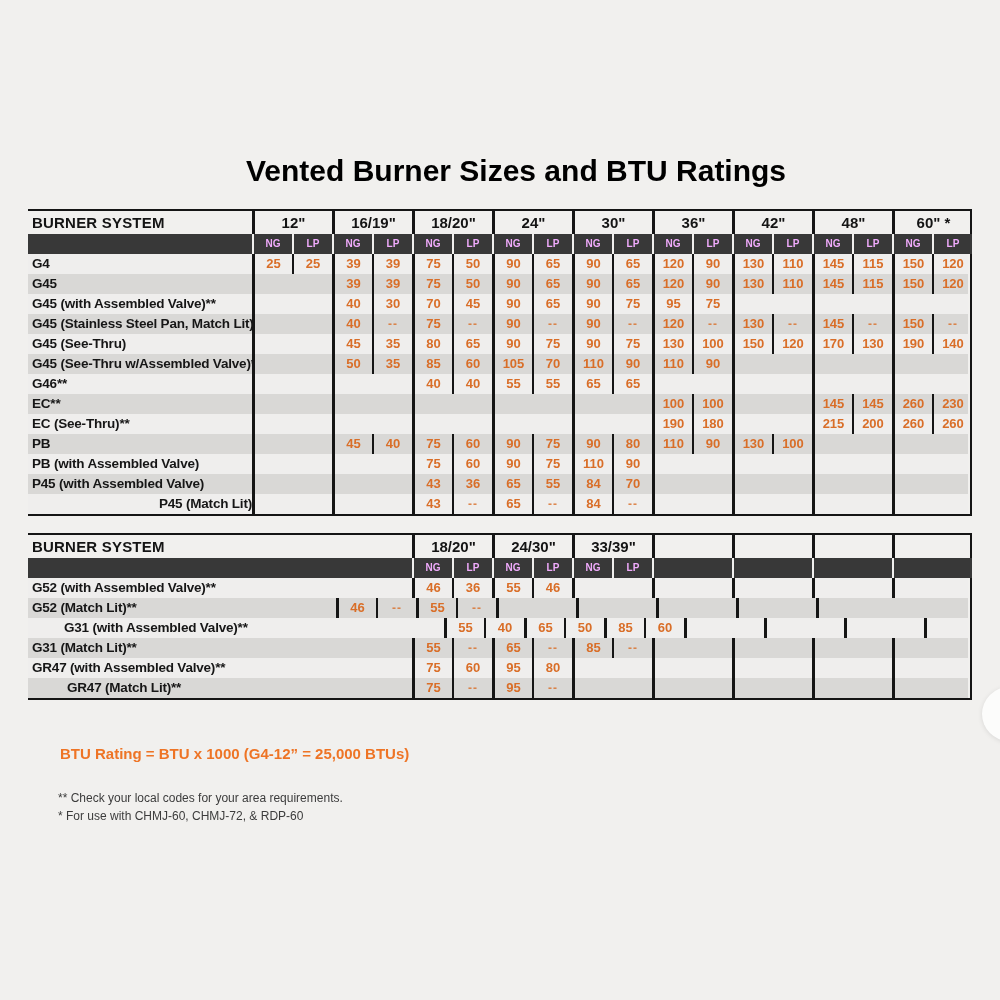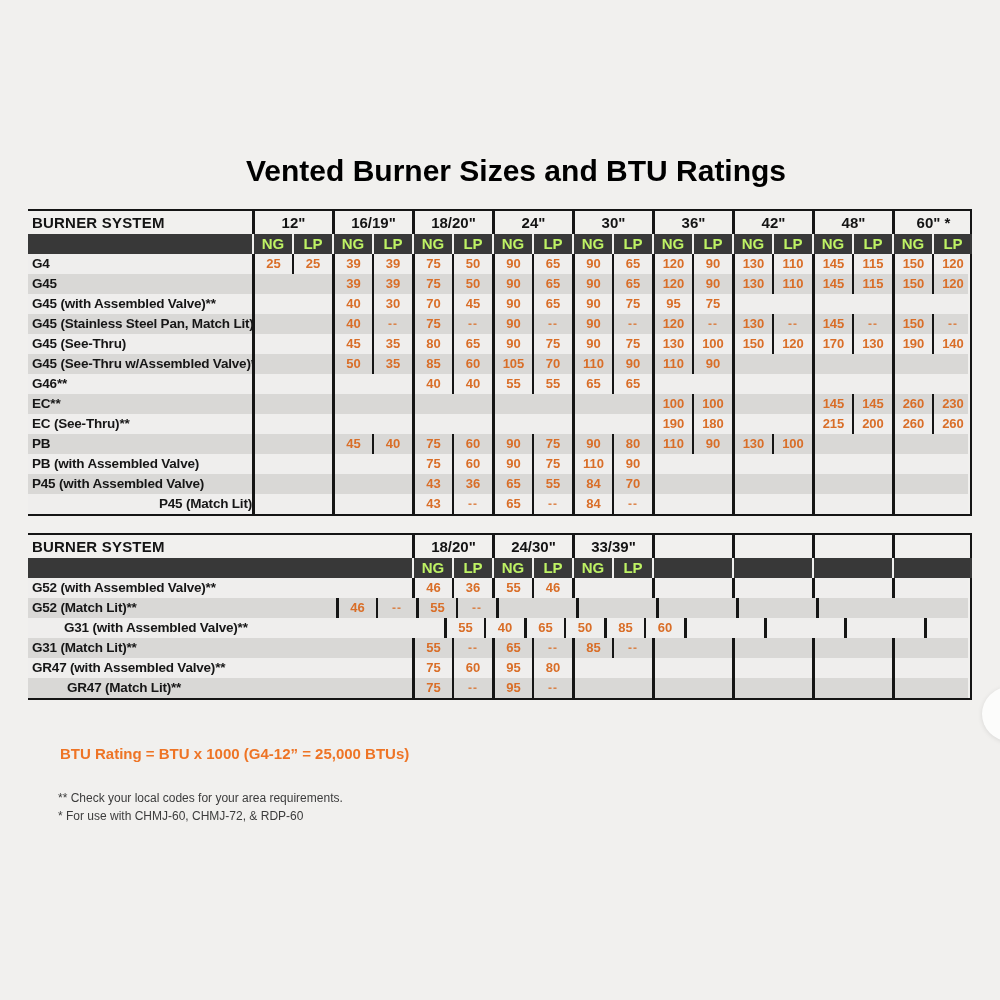--- a/index.html
+++ b/index.html
@@ -35,21 +35,21 @@
   }
   .size-head{
     width:80px;text-align:center;font-size:15px;font-weight:700;color:#141414;
     line-height:23px;border-left:3px solid #151515;
   }
   
   .dark-row{height:20px;}
   .dark-label{background:#383838;}
   .dark-cell{
     background:#383838;border-left:2px solid #f1f0ee;
-    text-align:center;font-size:15px;font-weight:700;color:#bef264;line-height:20px;
+    text-align:center;font-size:10px;font-weight:700;color:#f0abfc;line-height:20px;
   }
   
   .data-row{height:20px;}
   .data-row.even{background:#efeeed;}
   .data-row.odd{background:#d9d8d6;}
   .label-cell{
     font-size:13.5px;font-weight:700;color:#161616;
     line-height:20px;padding-left:4px;letter-spacing:-0.2px;
   }
   .val{

